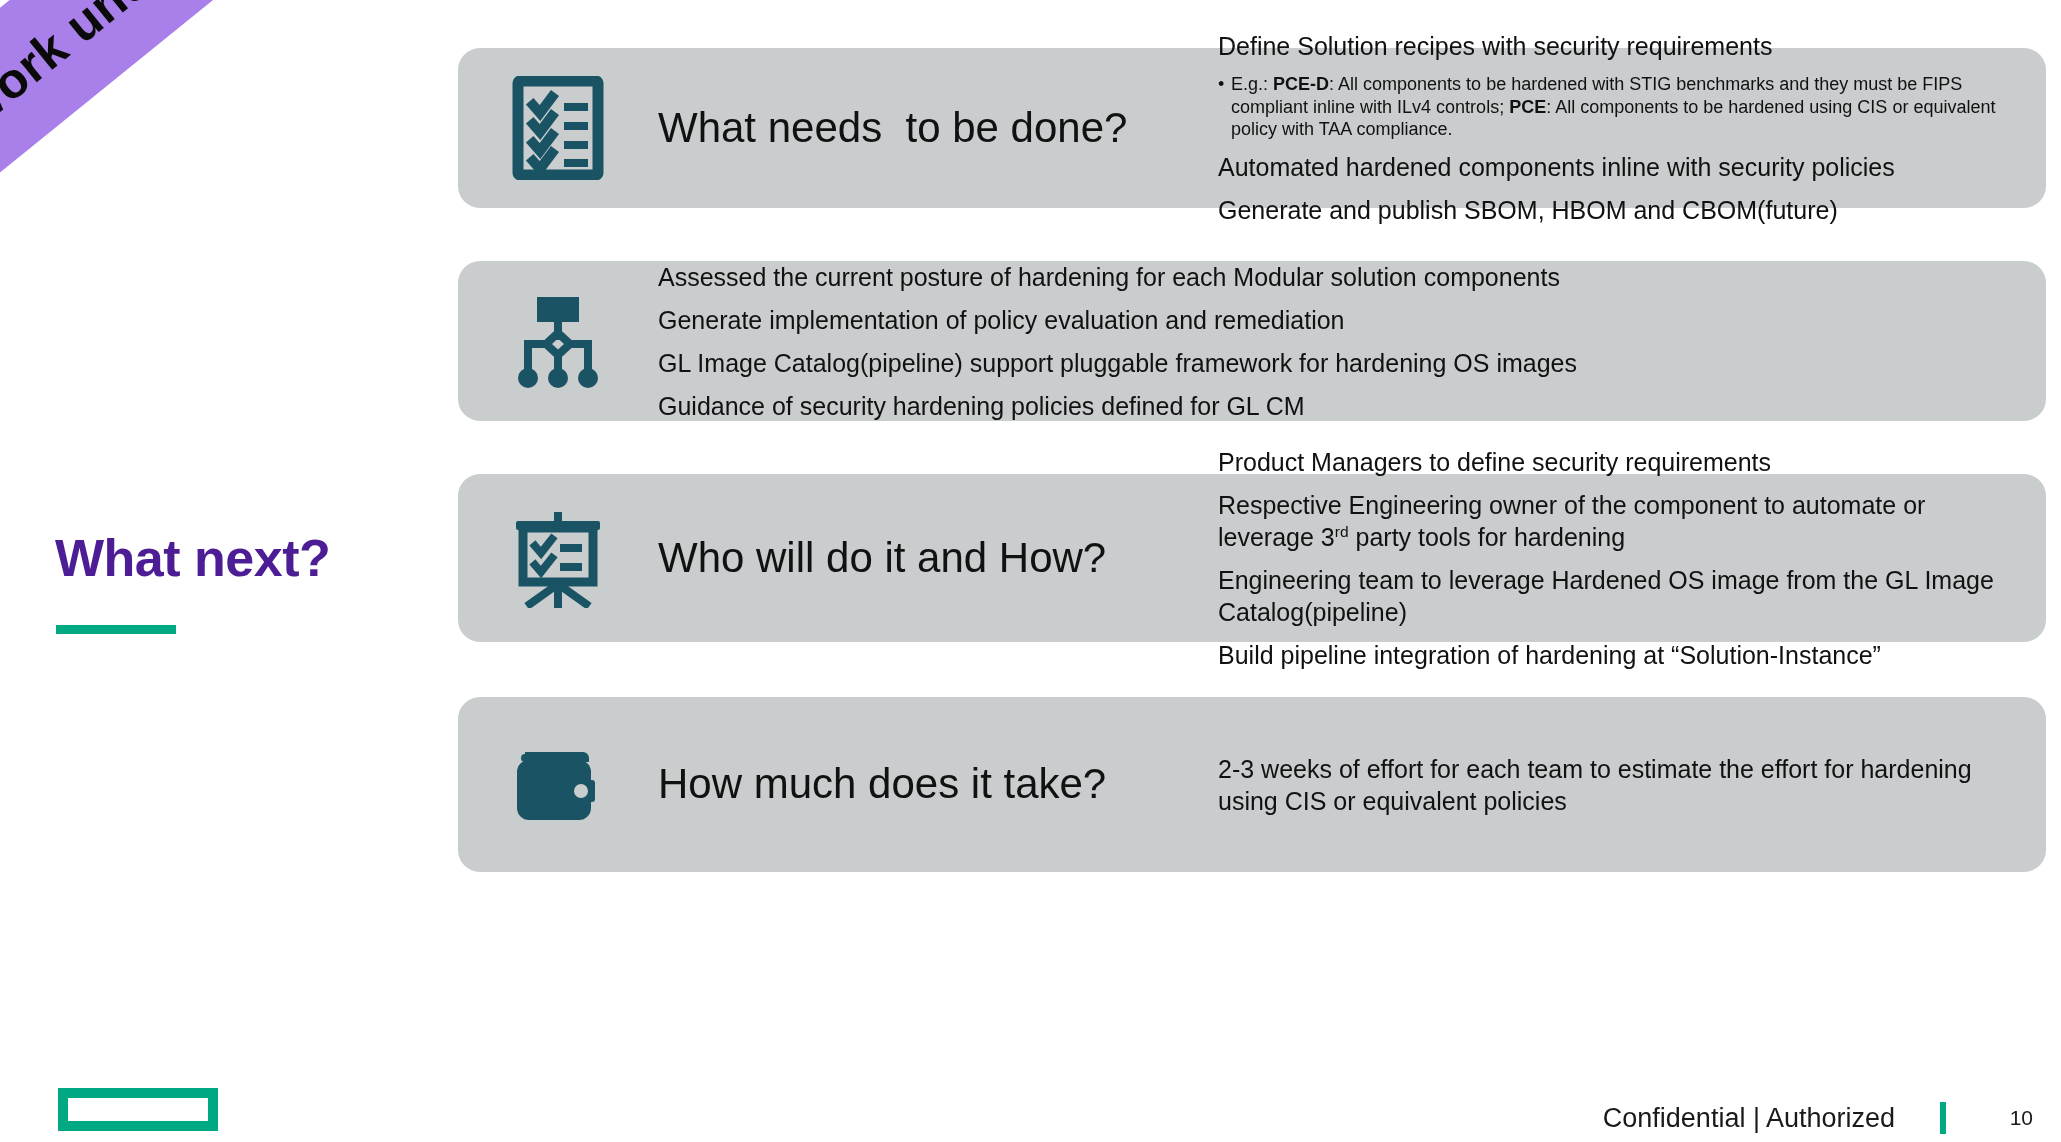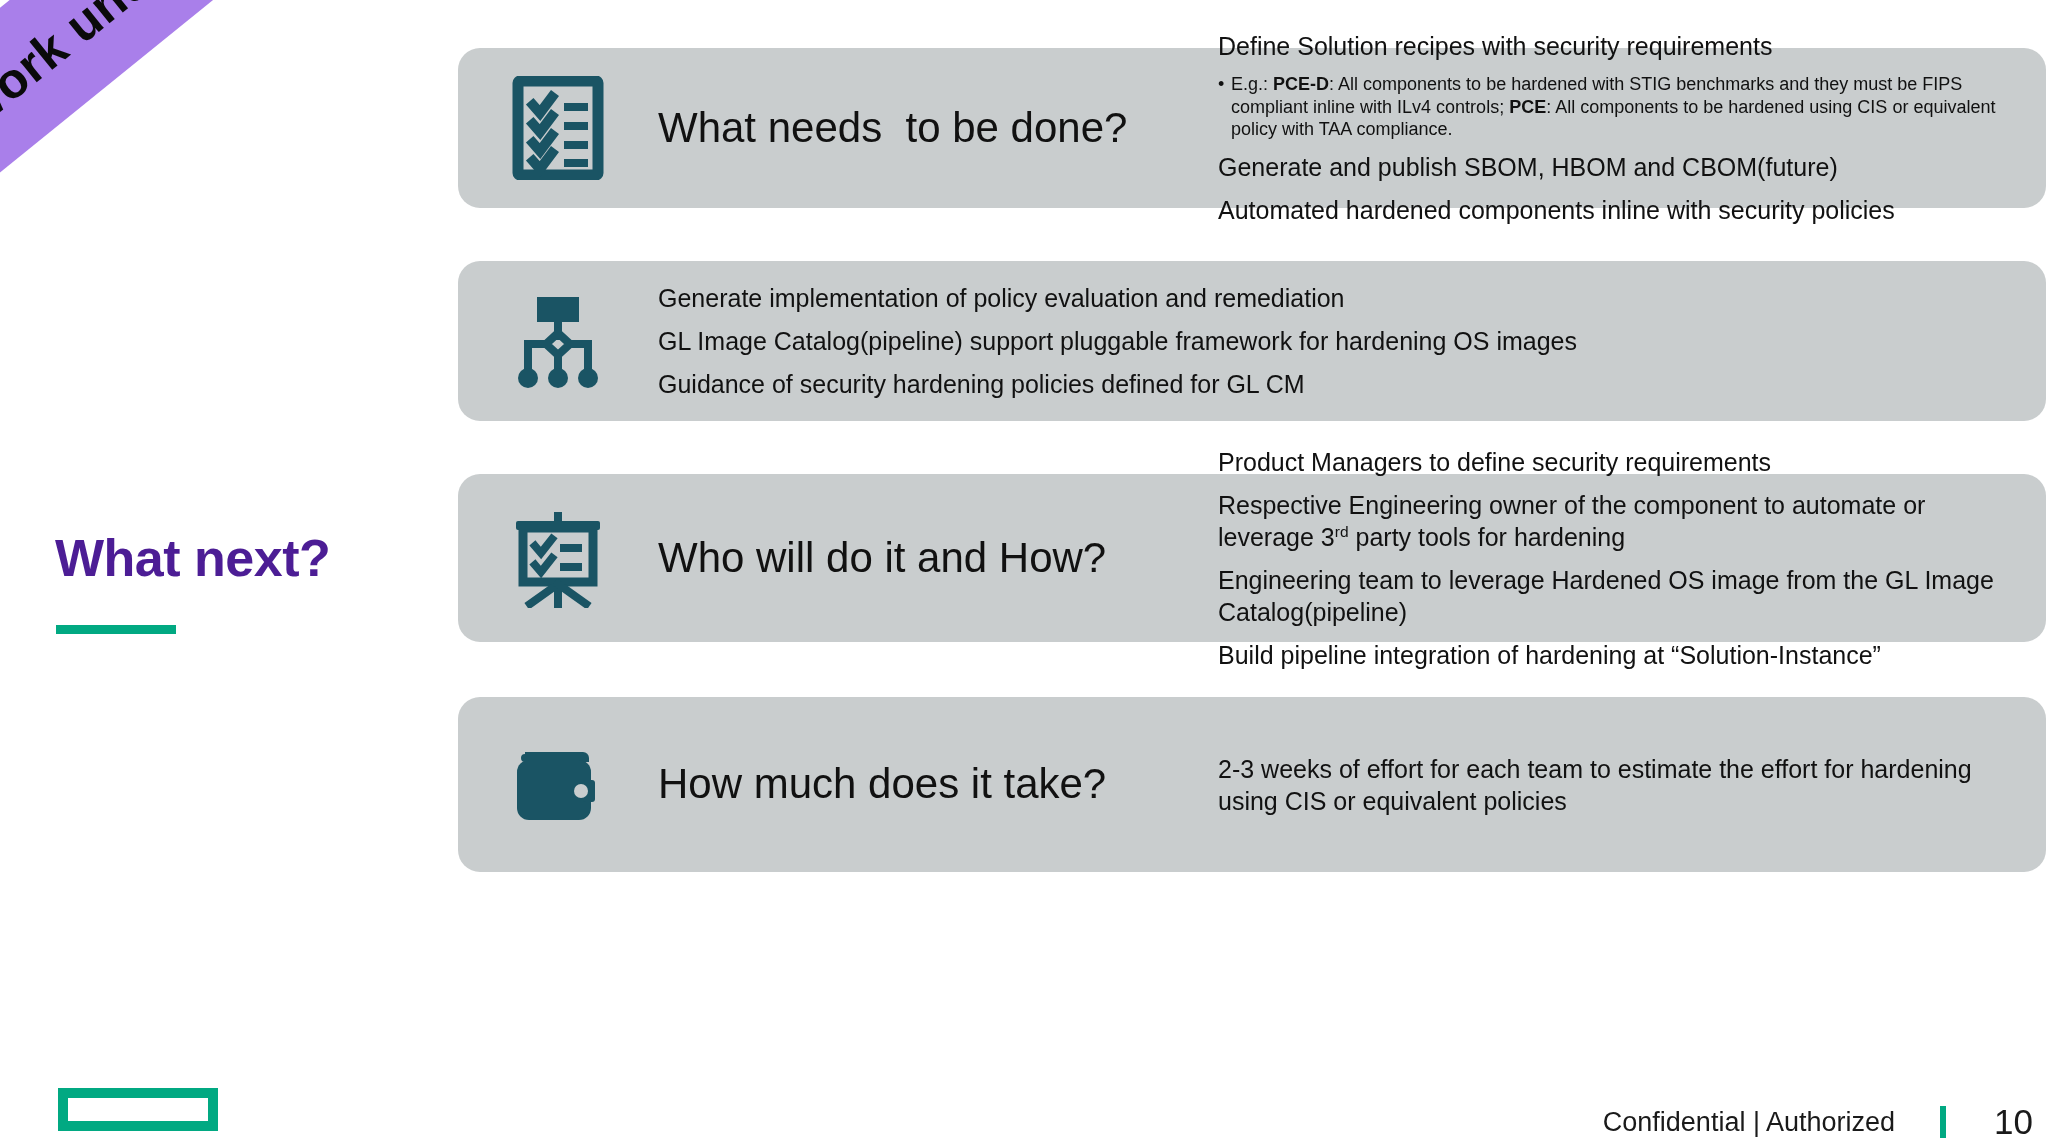--- a/index.html
+++ b/index.html
@@ -156,21 +156,21 @@
     color: #1a1a1a;
     white-space: nowrap;
   }
   .footer-sep {
     width: 6px;
     height: 32px;
     background: #01A982;
     margin: 0 30px;
   }
   .footer-page {
-    font-size: 35px;
+    font-size: 21px;
     color: #1a1a1a;
     min-width: 42px;
     text-align: right;
   }
 </style>
 </head>
 <body>
 
 <div class="slide-title">What next?</div>
 <div class="title-accent"></div>
@@ -192,22 +192,22 @@
           <rect x="52" y="46" width="24" height="8"></rect>
           <rect x="52" y="65" width="24" height="8"></rect>
           <rect x="52" y="83" width="24" height="8"></rect>
         </g>
       </svg>
     </div>
     <div class="card-heading">What needs  to be done?</div>
     <div class="card-bullets">
       <p class="bullet">Define Solution recipes with security requirements</p>
       <p class="bullet small"><span class="dot">•</span><span>E.g.: </span><b>PCE-D</b><span>: All components to be hardened with STIG benchmarks and they must be FIPS compliant inline with ILv4 controls; </span><b>PCE</b><span>: All components to be hardened using CIS or equivalent policy with TAA compliance.</span></p>
+      <p class="bullet">Automated hardened components inline with security policies</p>
       <p class="bullet">Generate and publish SBOM, HBOM and CBOM(future)</p>
-      <p class="bullet">Automated hardened components inline with security policies</p>
     </div>
   </div>
 
   <div class="gap-0"></div>
 
   <div class="card" id="card-1">
     <div class="card-icon">
       <svg width="96" height="96" viewBox="0 0 96 96" aria-hidden="true">
         <rect x="27" y="4" width="42" height="25" fill="#1A5464"></rect>
         <rect x="44" y="29" width="8" height="18" fill="#1A5464"></rect>
@@ -216,20 +216,21 @@
         <rect x="14" y="47" width="22" height="8" fill="#1A5464"></rect>
         <rect x="60" y="47" width="22" height="8" fill="#1A5464"></rect>
         <rect x="14" y="47" width="8" height="31" fill="#1A5464"></rect>
         <rect x="74" y="47" width="8" height="31" fill="#1A5464"></rect>
         <circle cx="18" cy="85" r="10" fill="#1A5464"></circle>
         <circle cx="48" cy="85" r="10" fill="#1A5464"></circle>
         <circle cx="78" cy="85" r="10" fill="#1A5464"></circle>
       </svg>
     </div>
     <div class="card-bullets">
+      <p class="bullet">Assessed the current posture of hardening for each Modular solution components</p>
       <p class="bullet">Generate implementation of policy evaluation and remediation</p>
       <p class="bullet">GL Image Catalog(pipeline) support pluggable framework for hardening OS images</p>
       <p class="bullet">Guidance of security hardening policies defined for GL CM</p>
     </div>
   </div>
 
   <div class="gap-1"></div>
 
   <div class="card" id="card-2">
     <div class="card-icon">

